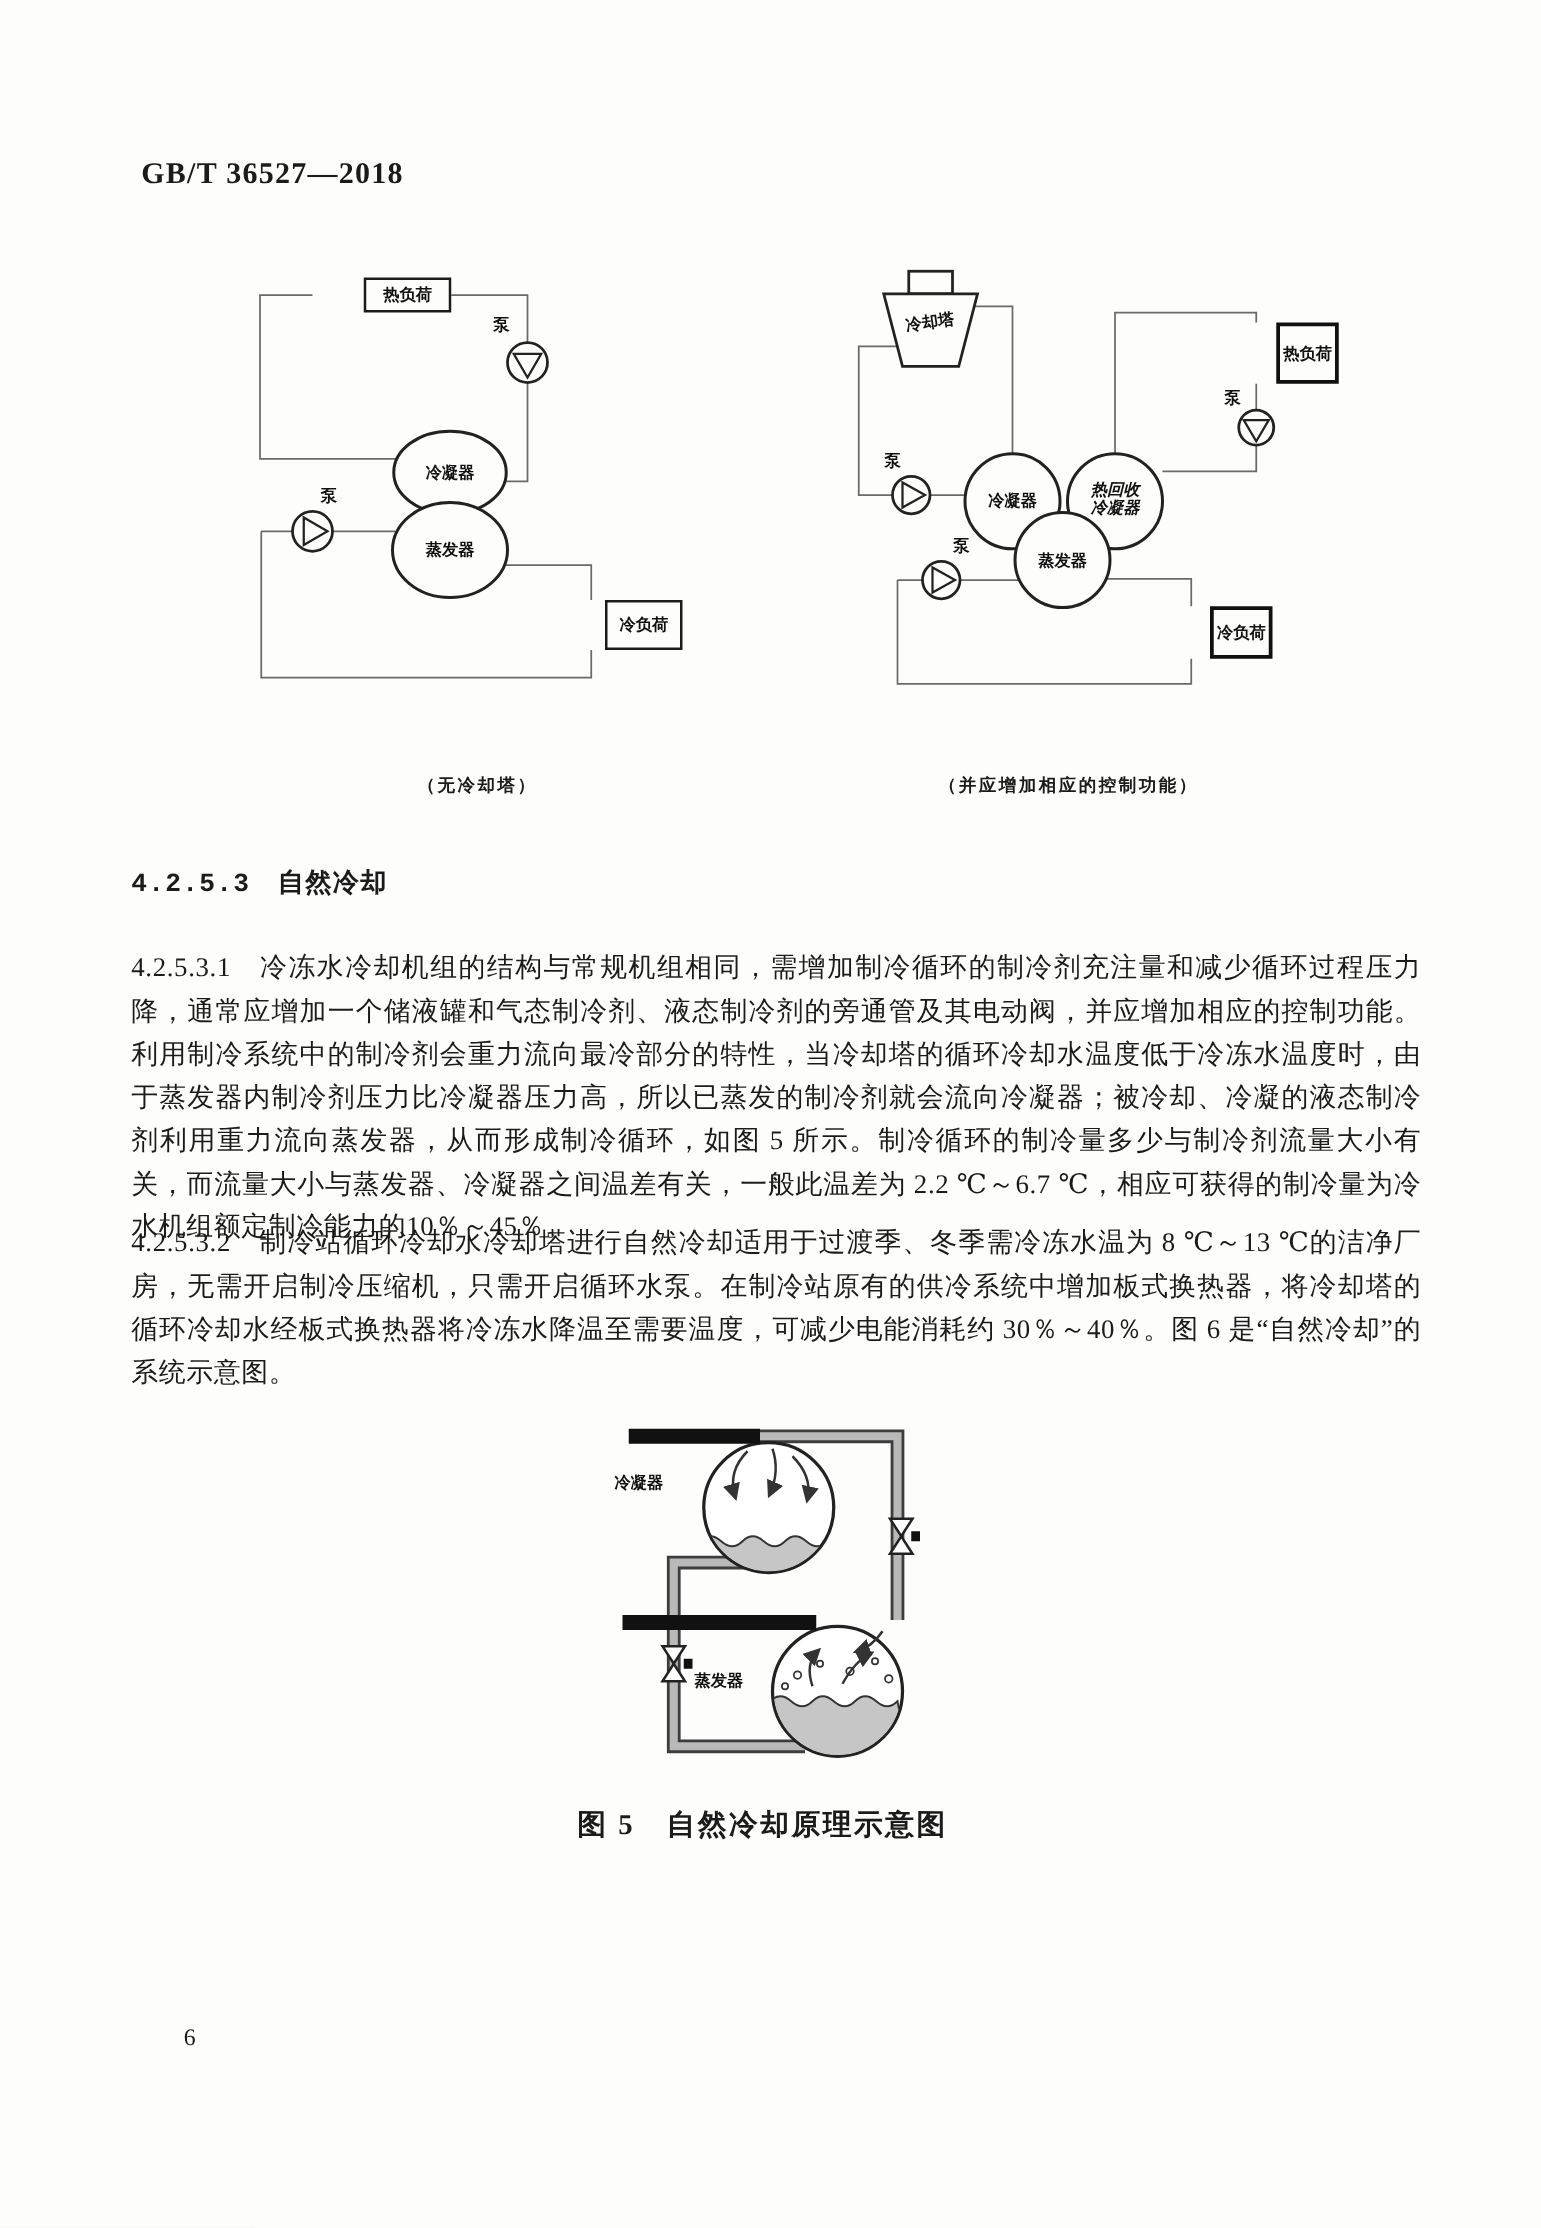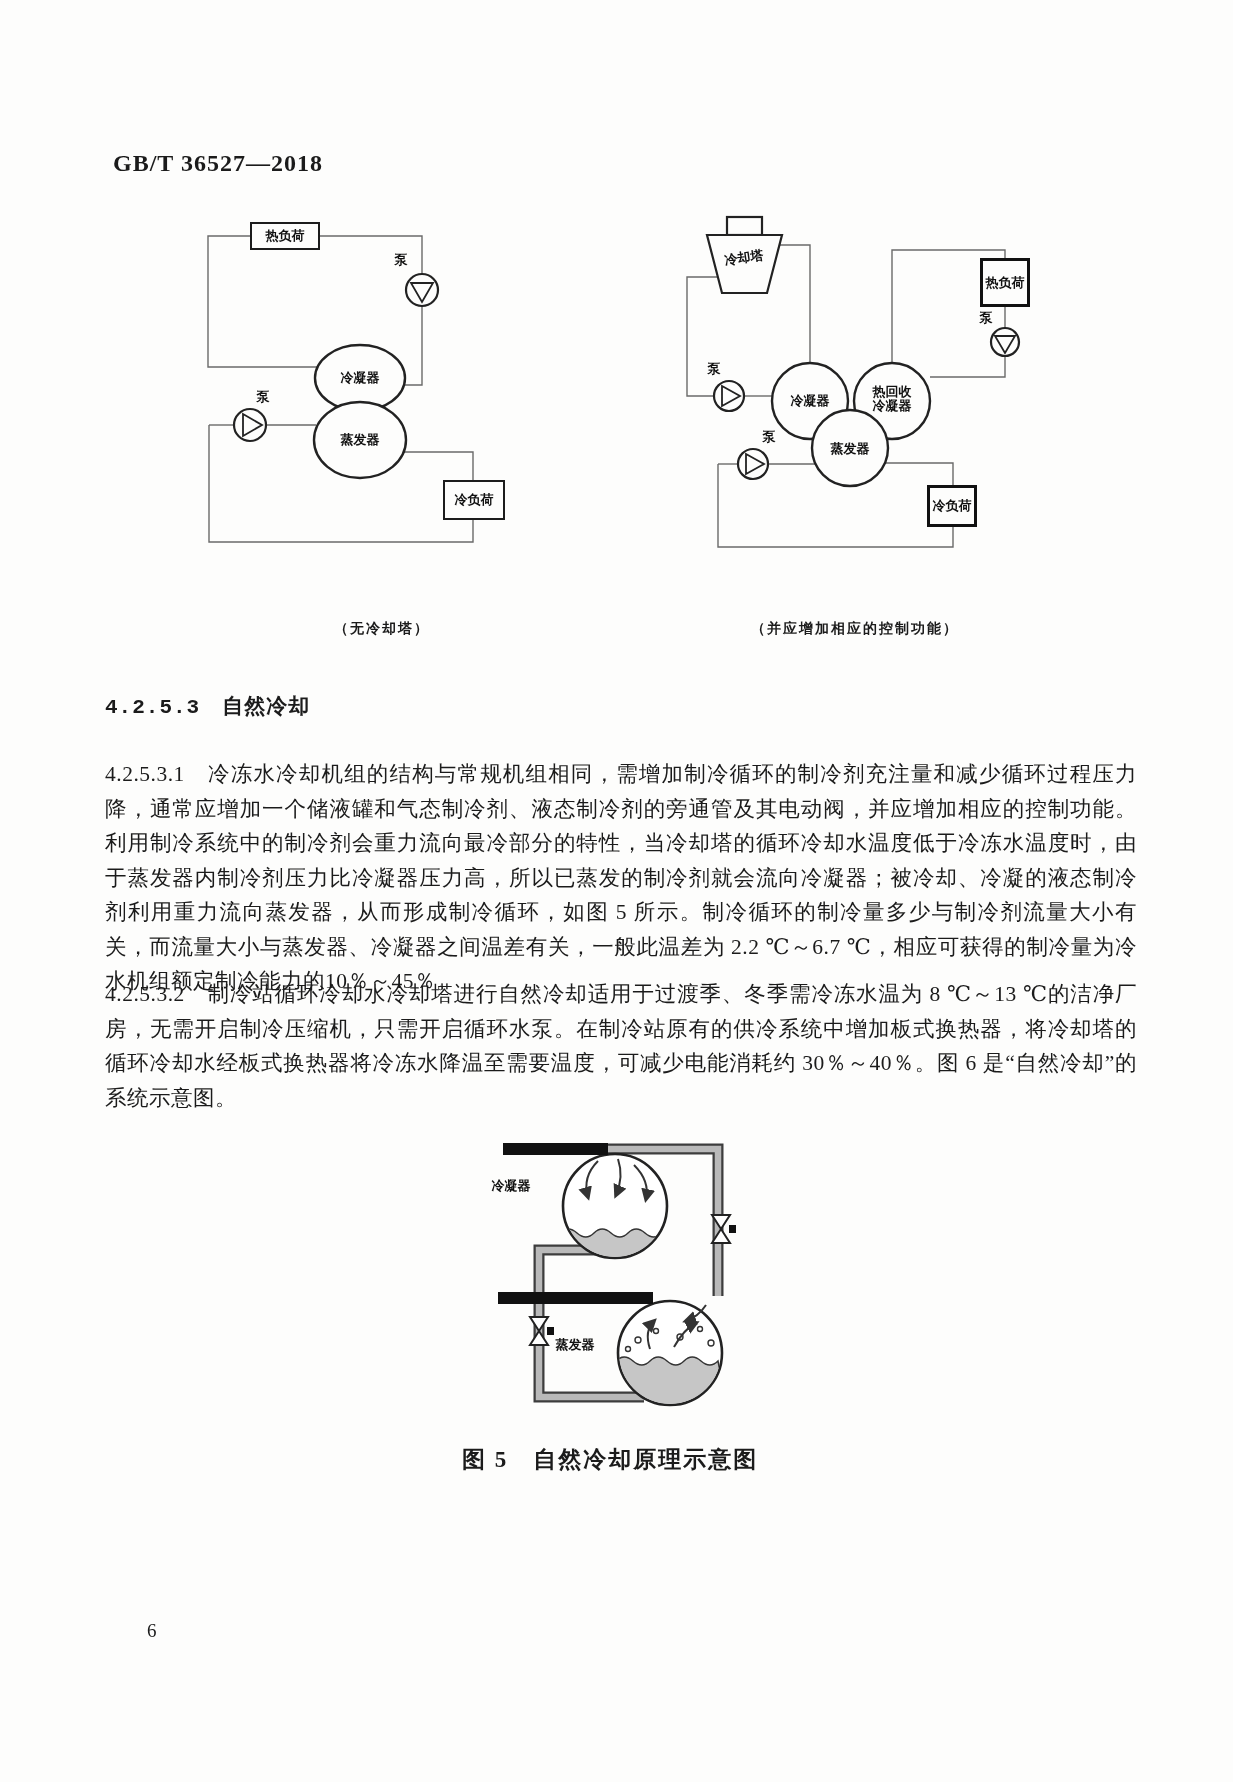--- a/index.html
+++ b/index.html
@@ -11,38 +11,37 @@
     position:relative;
   }
   .page{
     position:absolute;left:0;top:0;width:1233px;height:1782px;
     background:#fdfdfc;
   }
   .std-header{
     position:absolute;left:113px;top:126px;
     font-size:24px;font-weight:bold;letter-spacing:1px;
     font-family:"Liberation Serif","DejaVu Serif",serif;
-    margin-top:24px;
   }
   .fig{position:absolute;}
   .fig svg{position:absolute;left:0;top:0;}
   .dlabel{
     position:absolute;transform:translate(-50%,-50%);
     font-size:13px;font-weight:600;color:#111;white-space:nowrap;
     font-family:"Liberation Sans","DejaVu Sans",sans-serif;
   }
   .dbox{
     position:absolute;display:flex;align-items:center;justify-content:center;
     font-size:13px;font-weight:600;color:#111;
     font-family:"Liberation Sans","DejaVu Sans",sans-serif;
-    background:#fdfdfc;box-sizing:border-box;
+    background:#fdfdfc;box-sizing:border-box;margin-left:41px;
   }
   .b2{border:2px solid #1c1c1c;}
   .b3{border:3px solid #111;}
-  .two-line{line-height:14px;}
+  .two-line{line-height:14px;font-style:italic;}
   .caption{
     position:absolute;transform:translateX(-50%);
     font-size:23px;font-weight:bold;letter-spacing:2px;white-space:nowrap;
   }
   .caption2{
     position:absolute;transform:translateX(-50%);
     font-size:14px;font-weight:bold;letter-spacing:2px;white-space:nowrap;
   }
   .sec-heading{
     position:absolute;left:105px;top:692px;

